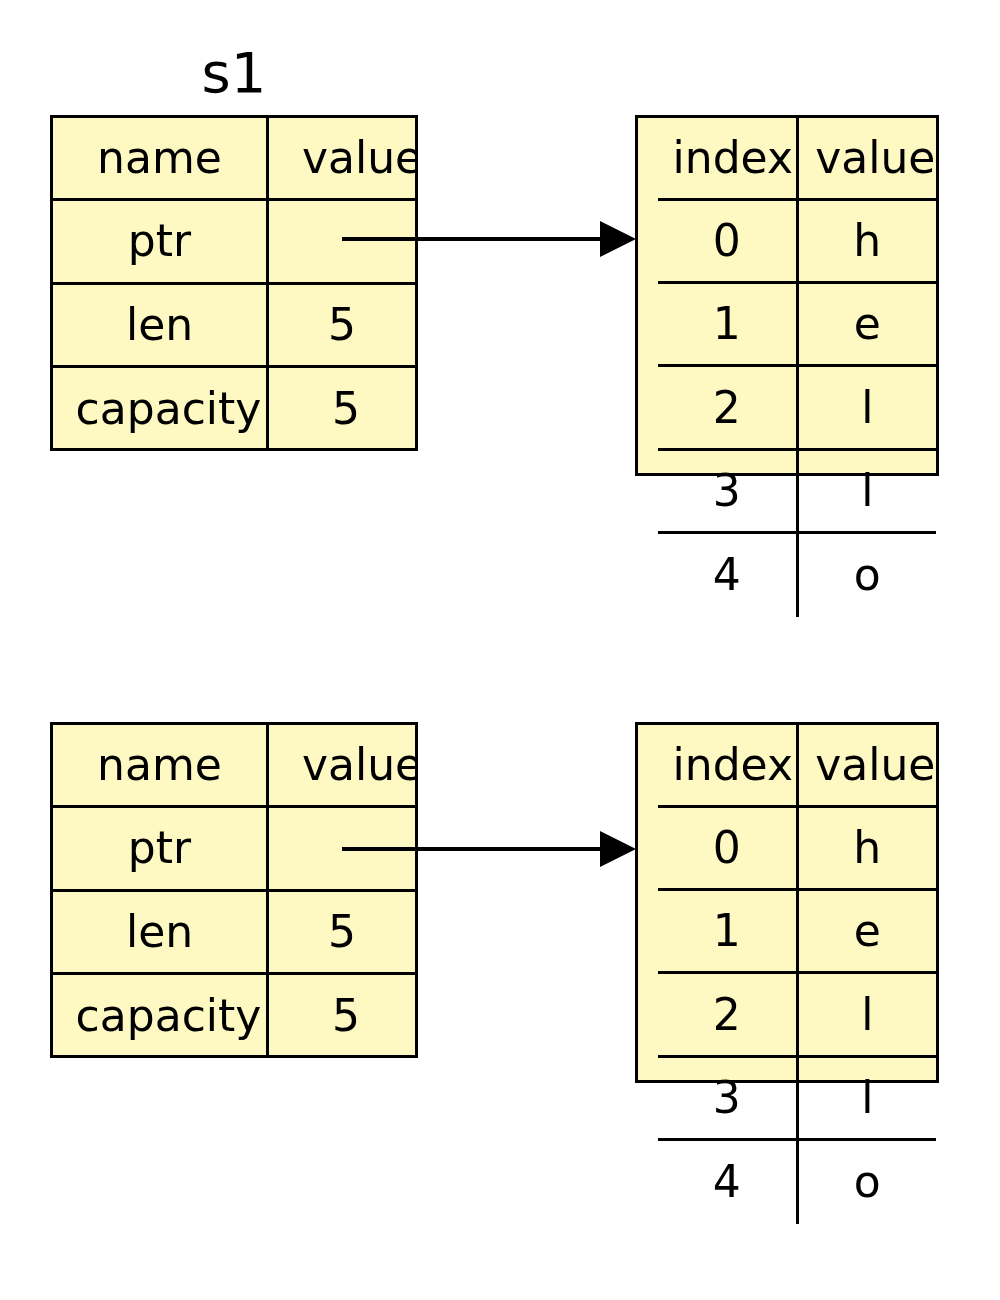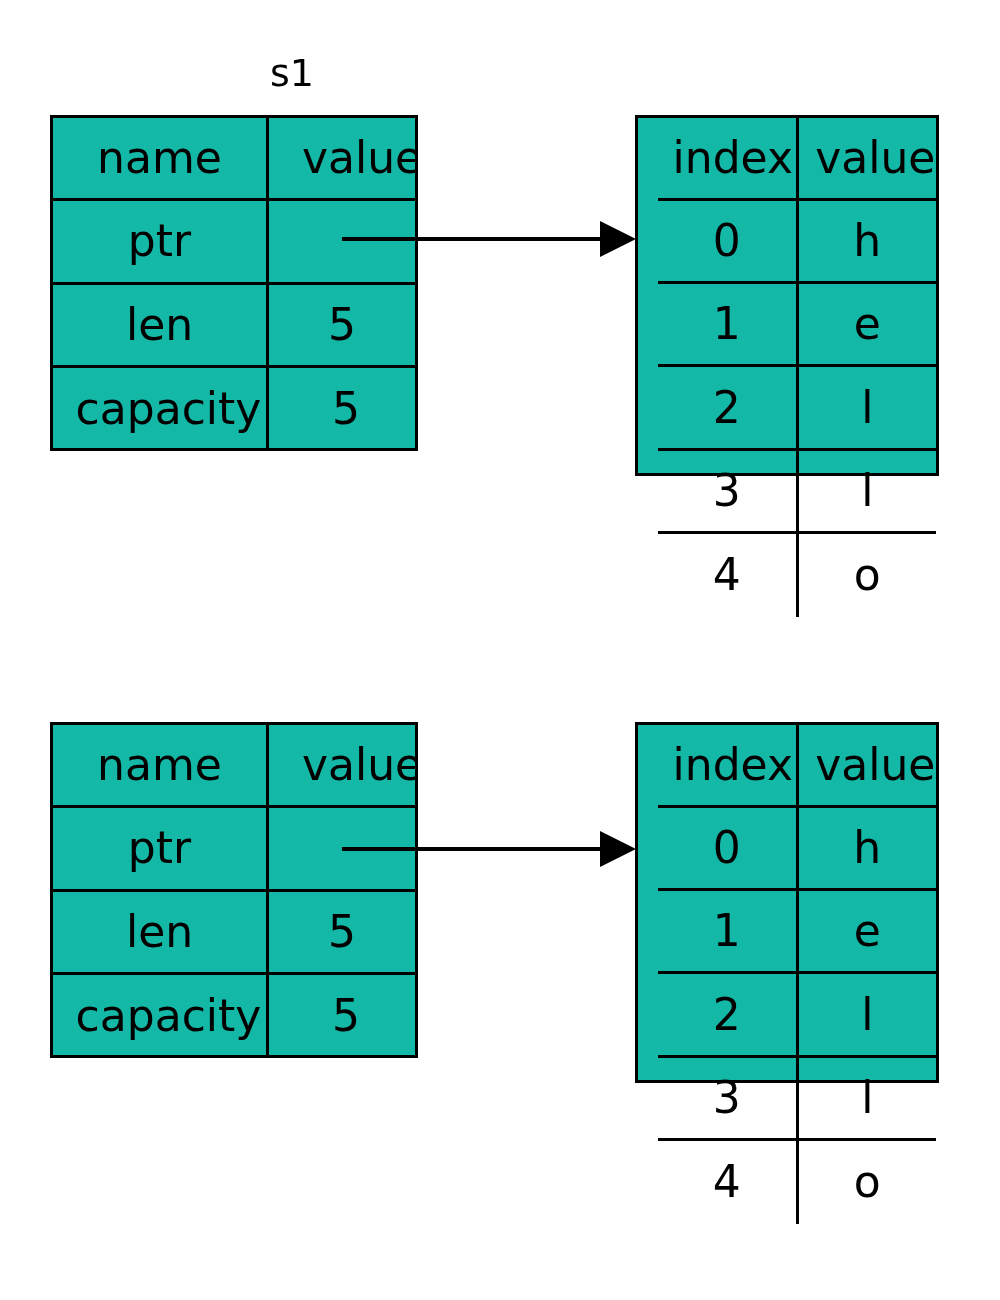--- a/index.html
+++ b/index.html
@@ -21,33 +21,33 @@
     position: absolute;
     left: 0;
     top: 0;
     width: 1000px;
     height: 1300px;
   }
 
   
   .caption {
     position: absolute;
-    font-size: 38px;
+    font-size: 56px;
     line-height: 46px;
     color: #000;
-    text-align: right;
+    text-align: center;
     white-space: nowrap;
   }
 
   
   .tbl {
     position: absolute;
     box-sizing: border-box;
     border: 3px solid #000;
-    background: #14b8a6;
+    background: #fef9c3;
   }
   .trow {
     position: relative;
     box-sizing: border-box;
     display: flex;
     border-bottom: 3px solid #000;
   }
   .trow:last-child {
     border-bottom: none;
   }

